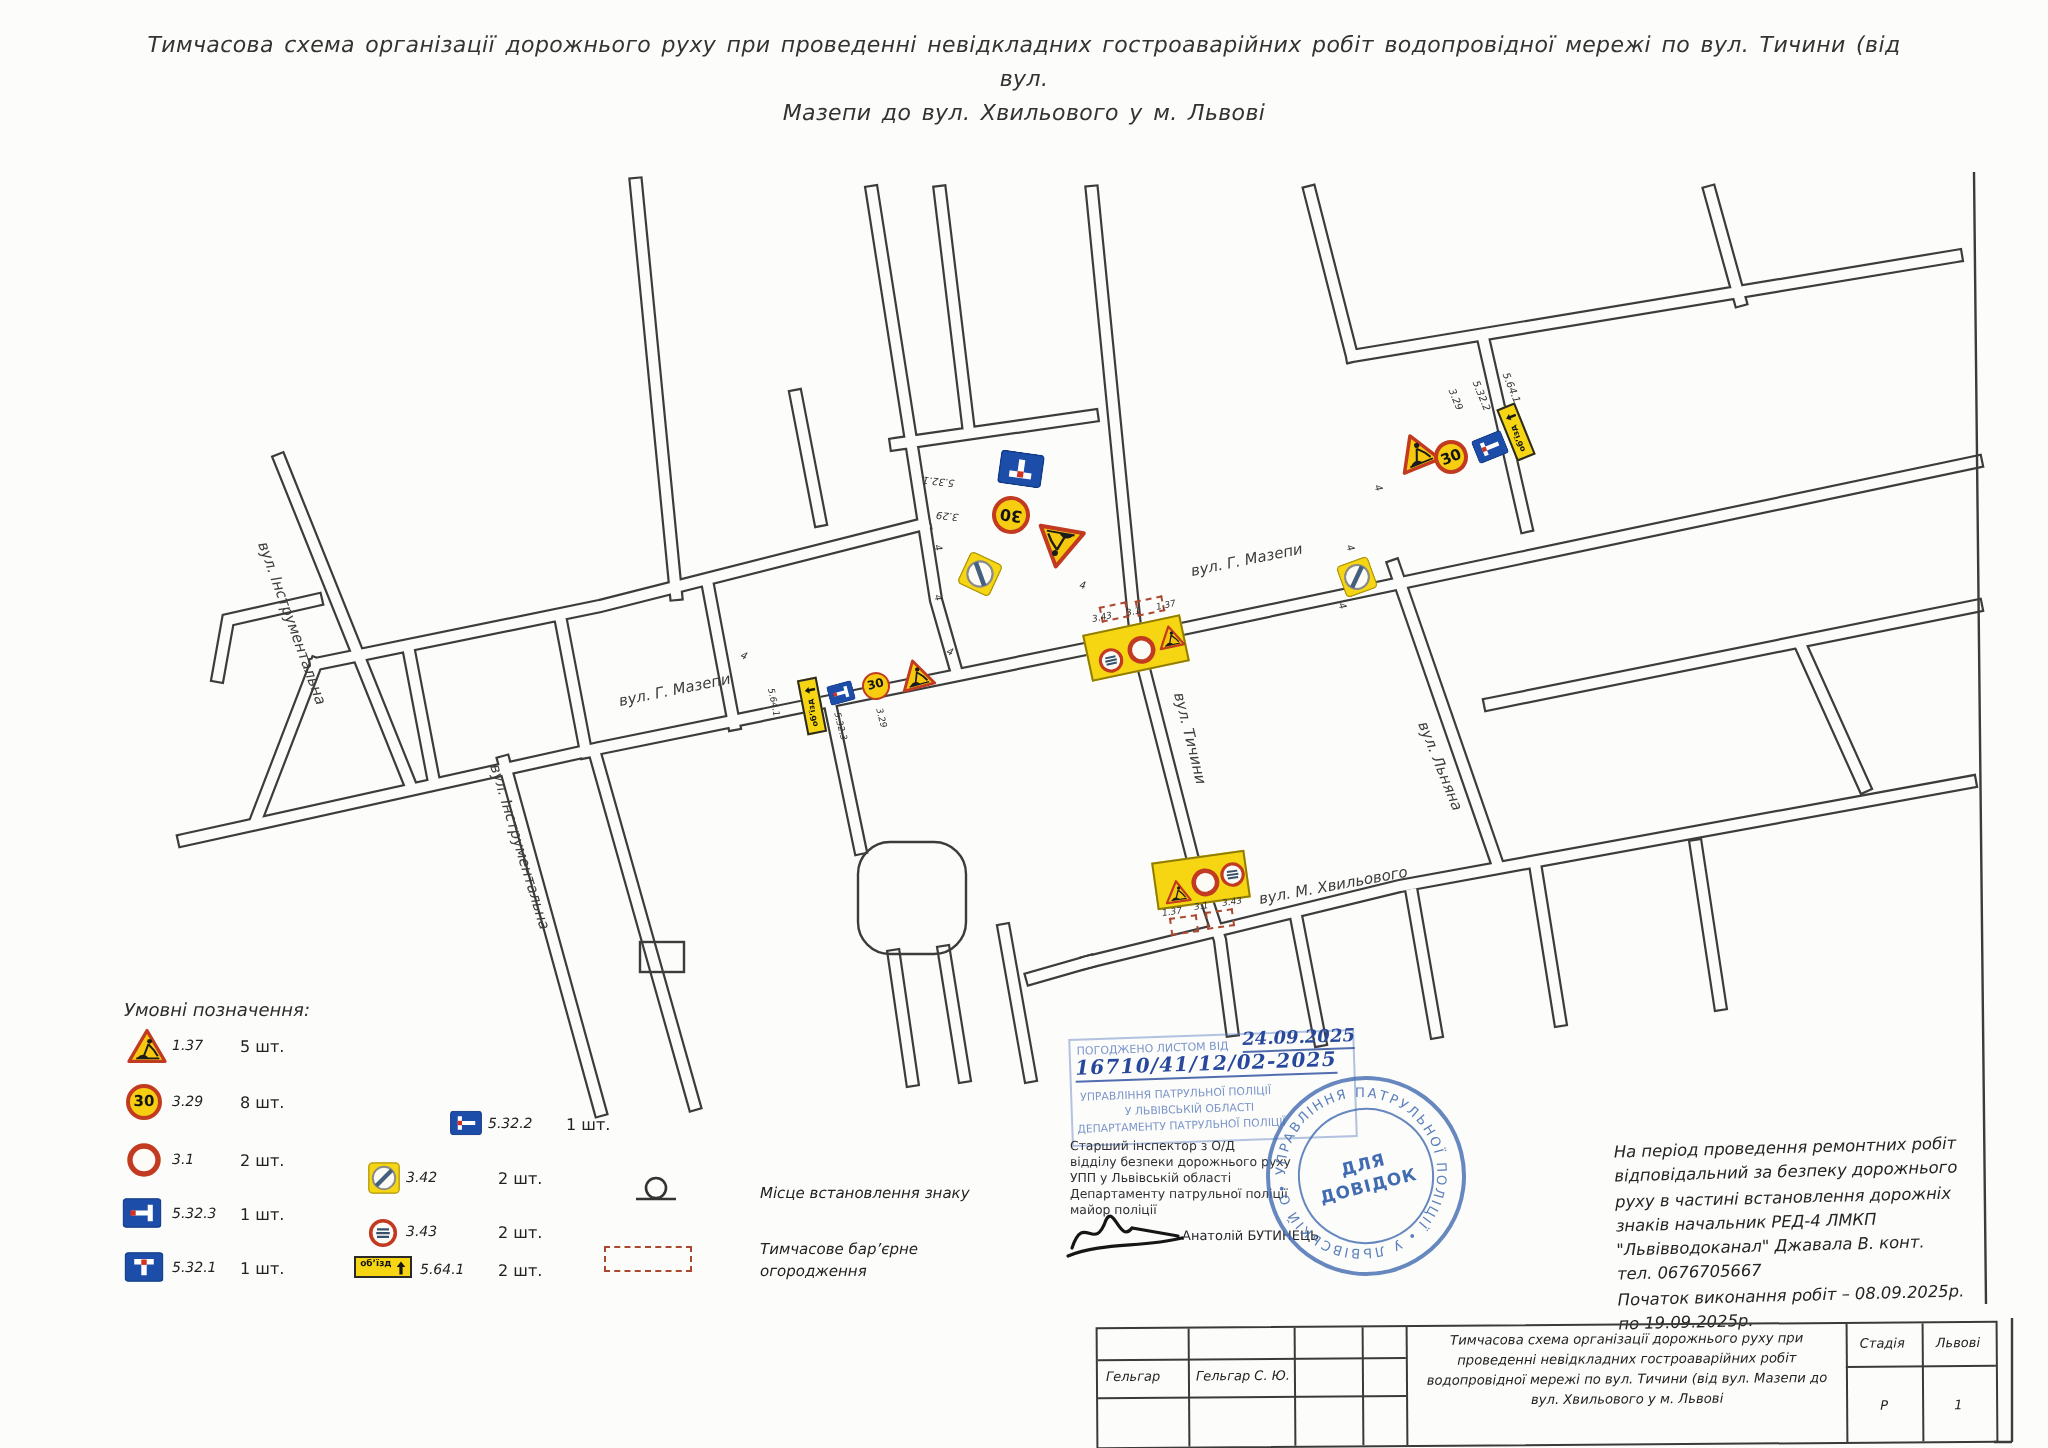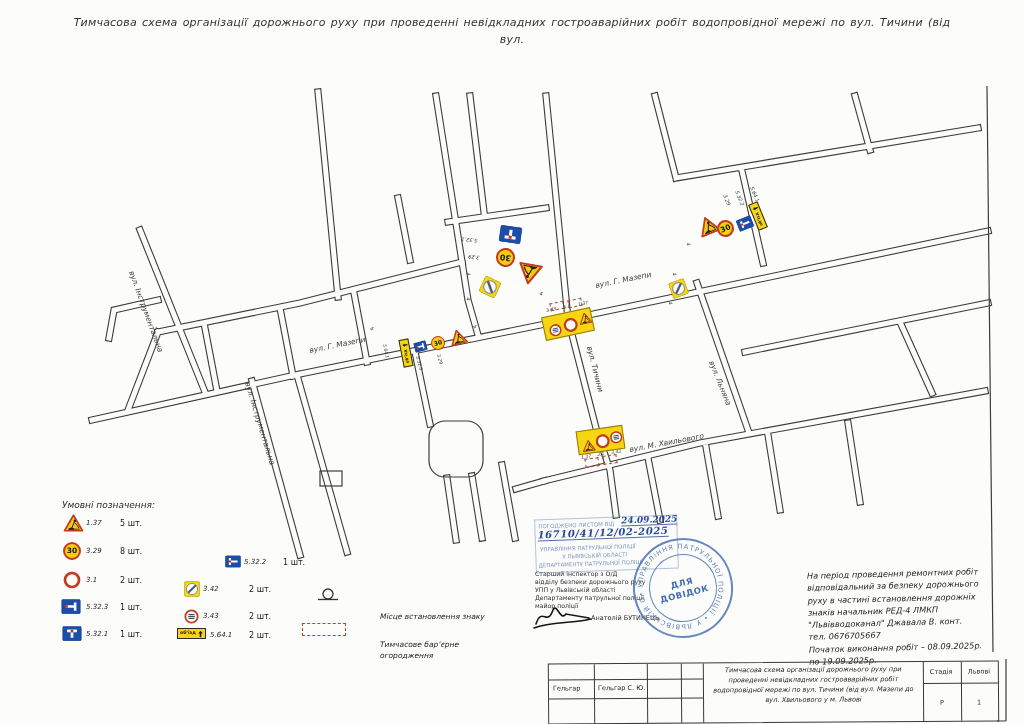--- a/index.html
+++ b/index.html
@@ -22,21 +22,21 @@
   .s5641 .arr{flex:0 0 auto;}
   .slabel{position:absolute;font-size:5px;font-style:italic;color:#333;white-space:nowrap;
           transform-origin:0 0;line-height:1;}
   .dmark{position:absolute;font-size:5px;color:#333;font-style:italic;transform-origin:0 0;line-height:1;}
   .panel{position:absolute;background:#f6d513;border:1px solid #8f7d08;box-sizing:border-box;}
   .barrier{position:absolute;border:1.6px dashed #ad4830;box-sizing:border-box;background:transparent;}
   
   .lg-head{font-size:9px;font-style:italic;color:#2c2c2c;}
   .lg-code{position:absolute;font-size:7px;font-style:italic;color:#222;white-space:nowrap;line-height:1;}
   .lg-qty{position:absolute;font-size:8px;color:#222;white-space:nowrap;line-height:1;}
-  .lg-txt{position:absolute;font-size:7.5px;font-style:italic;color:#222;line-height:1.45;margin-top:20px;}
+  .lg-txt{position:absolute;font-size:7.5px;font-style:italic;color:#222;line-height:1.45;}
   
   .stamp-rect{left:535px;top:517px;width:141px;height:52px;border:1.4px solid rgba(90,125,190,.45);
               transform:rotate(-2deg);}
   .st-faint{position:absolute;color:rgba(80,115,185,.75);line-height:1.15;white-space:nowrap;}
   .hw{position:absolute;color:#27489c;font-style:italic;font-weight:600;
       font-family:"DejaVu Serif",serif;border-bottom:1px solid rgba(39,72,156,.8);
       white-space:nowrap;line-height:1;}
   .insp{left:535px;top:570px;width:112px;font-size:6.2px;line-height:1.3;color:#303036;}
   .insp-name{left:591px;top:614px;font-size:6.5px;color:#26262c;white-space:nowrap;}
   .round-stamp{left:633px;top:538px;width:96px;height:96px;border-radius:50%;
@@ -47,21 +47,21 @@
   .round-stamp .inner span{font-size:8.5px;font-weight:700;color:rgba(50,95,170,.92);letter-spacing:.5px;}
   .ringsvg{position:absolute;left:-2px;top:-2px;width:96px;height:96px;overflow:visible;}
   .ringsvg text{font-size:6.6px;fill:rgba(64,106,176,.85);letter-spacing:1.1px;font-family:"DejaVu Sans",sans-serif;}
   
   .notes{left:808px;top:567px;width:210px;font-size:8.2px;font-style:italic;line-height:1.5;
          color:#242424;transform:rotate(-1.5deg);}
   
   .tb{left:548px;top:662px;width:449px;height:59px;border:1.3px solid #3a3a3a;transform:rotate(-.4deg);}
   .tb .vl{position:absolute;top:0;bottom:0;width:0;border-left:1px solid #3a3a3a;}
   .tb .hl{position:absolute;height:0;border-top:1px solid #3a3a3a;}
-  .tb-cell{position:absolute;font-size:6.5px;color:#222;white-space:nowrap;line-height:1;}
+  .tb-cell{position:absolute;font-size:6.5px;font-style:italic;color:#222;white-space:nowrap;line-height:1;}
   .tb-title{position:absolute;left:157px;top:3px;width:215px;height:52px;font-size:6.6px;
             font-style:italic;text-align:center;line-height:1.5;color:#222;}
 </style>
 </head>
 <body>
 
 <svg id="mapsvg" class="abs" viewBox="0 0 1024 724">
   <defs>
     <path id="p-mazepy" d="M92 420 L300 374 L560 321 L760 279 L988 231"></path>
     <path id="p-parupper" d="M158 332 L300 303 L462 262 M158 332 L128 410 M204 323 L217 391 M280 308 L293 376 M354 293 L367 362"></path>
@@ -257,20 +257,21 @@
     </svg>
 </div>
 <span class="slabel" style="left:581px;top:456px;font-size:4.5px;transform:rotate(-8deg)">1.37</span>
 <span class="slabel" style="left:597px;top:453px;font-size:4.5px;transform:rotate(-8deg)">3.1</span>
 <span class="slabel" style="left:611px;top:451px;font-size:4.5px;transform:rotate(-8deg)">3.43</span>
 <div class="barrier" style="left:585px;top:458px;width:14px;height:9px;transform:rotate(-8deg)"></div>
 <div class="barrier" style="left:603px;top:455px;width:14px;height:9px;transform:rotate(-8deg)"></div>
 
 <div class="abs doc-title">
   <div>Тимчасова схема організації дорожнього руху при проведенні невідкладних гостроаварійних робіт водопровідної мережі по вул. Тичини (від вул.</div>
+  <div>Мазепи до вул. Хвильового у м. Львові</div>
 </div>
 
 <div class="abs" style="left:62px;top:493px"><span class="lg-head">Умовні позначення:</span></div>
 
 <svg class="sg" style="left:63px;top:514px;width:21px;height:18px" viewBox="0 0 40 35">
     <use href="#sym137"></use>
   </svg>
 <span class="lg-code" style="left:86px;top:520px">1.37</span>
 <span class="lg-qty" style="left:120px;top:520px">5 шт.</span>
 

